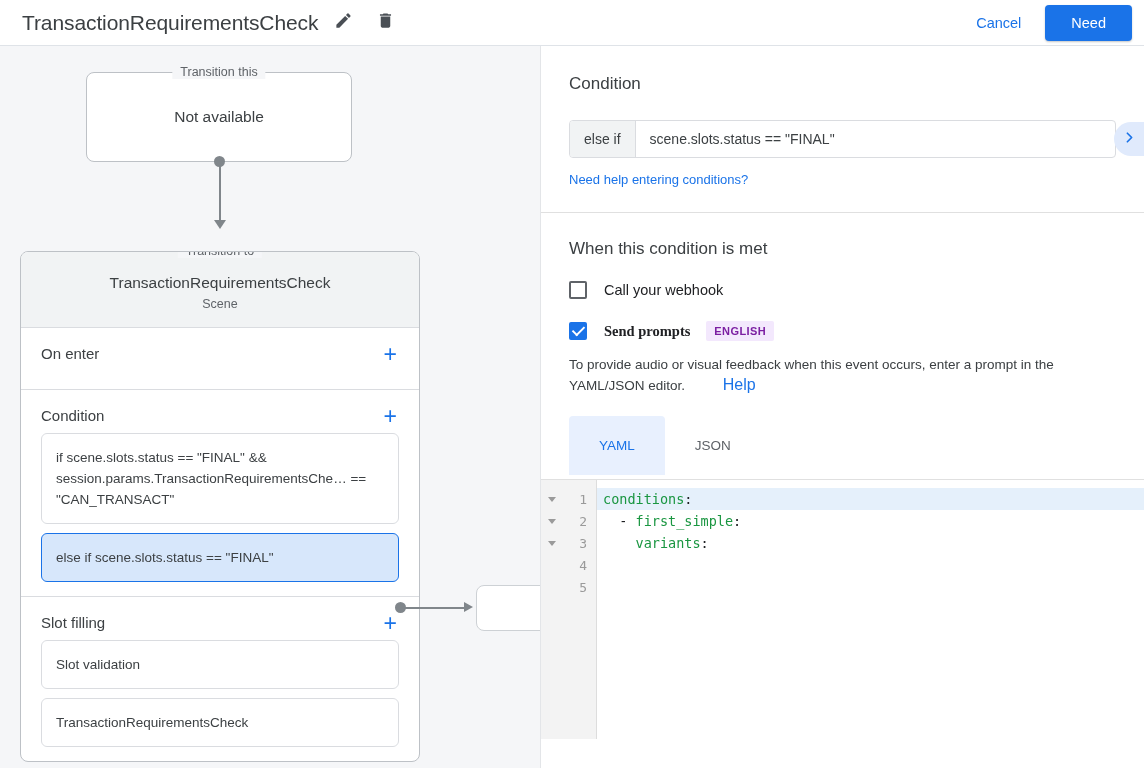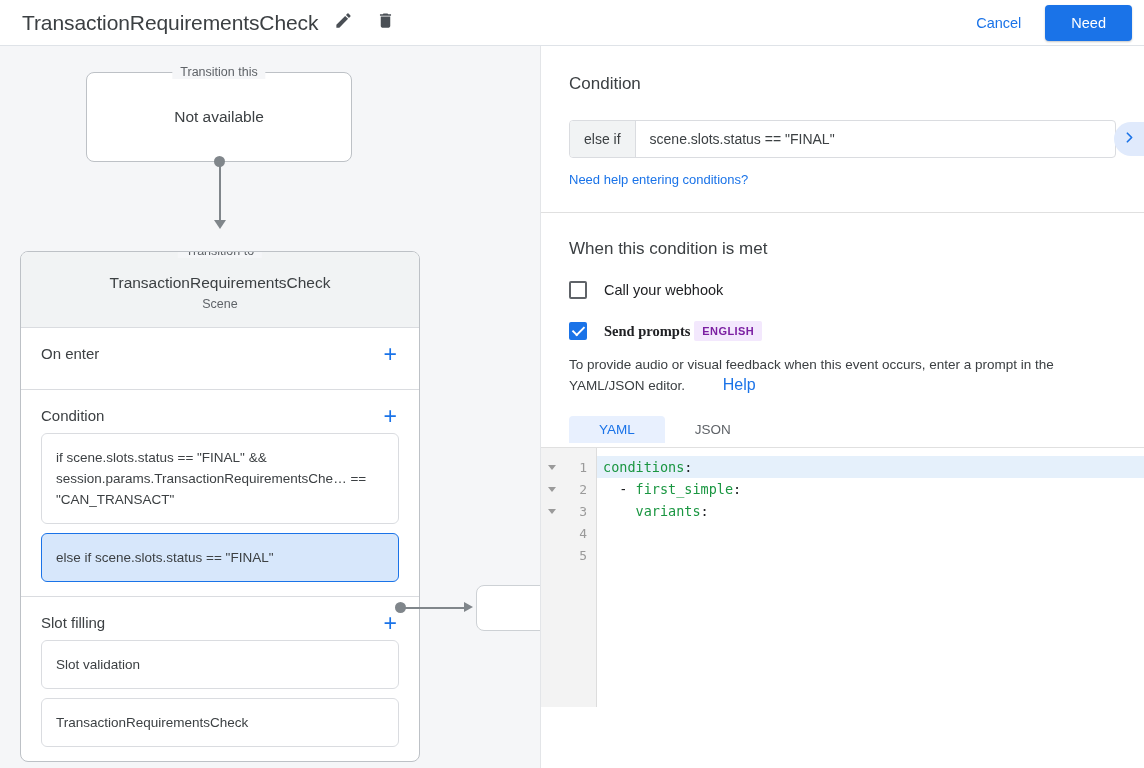--- a/index.html
+++ b/index.html
@@ -184,33 +184,33 @@
   }
   .cb.checked { background: #1a73e8; border-color: #1a73e8; }
   .cb.checked::after {
     content: ""; width: 5px; height: 10px;
     border: solid #ffffff; border-width: 0 2px 2px 0;
     transform: rotate(45deg) translate(-1px,-1px);
   }
   .cb-label { margin-left: 17px; font-size: 14.5px; color: #202124; }
   .cb-label.bold { font-weight: 700; font-family: Liberation Serif, serif; }
   .badge {
-    margin-left: 4px; background: #f3e8fd; color: #7b1fa2;
+    margin-left: 16px; background: #f3e8fd; color: #7b1fa2;
     font-size: 11px; font-weight: 700; letter-spacing: .4px;
     padding: 4px 8px; border-radius: 2px;
   }
   .help-text {
     margin-top: 14px; font-size: 13.5px; color: #3c4043; line-height: 20px;
     max-width: 552px;
   }
 
   
   .tabs { display: flex; margin-top: 20px; }
   .tab {
-    padding: 6px 30px; font-size: 13.5px; color: #5f6368;
+    padding: 22px 30px; font-size: 13.5px; color: #5f6368;
     cursor: pointer; border-radius: 4px 4px 0 0;
   }
   .tab.active { background: #e8f0fe; color: #1a73e8; }
 
   
   .editor {
     margin-top: 4px; margin-right: 0;
     border-top: 1px solid #e0e0e0;
     display: flex; height: 260px; overflow: hidden;
     background: #ffffff;

